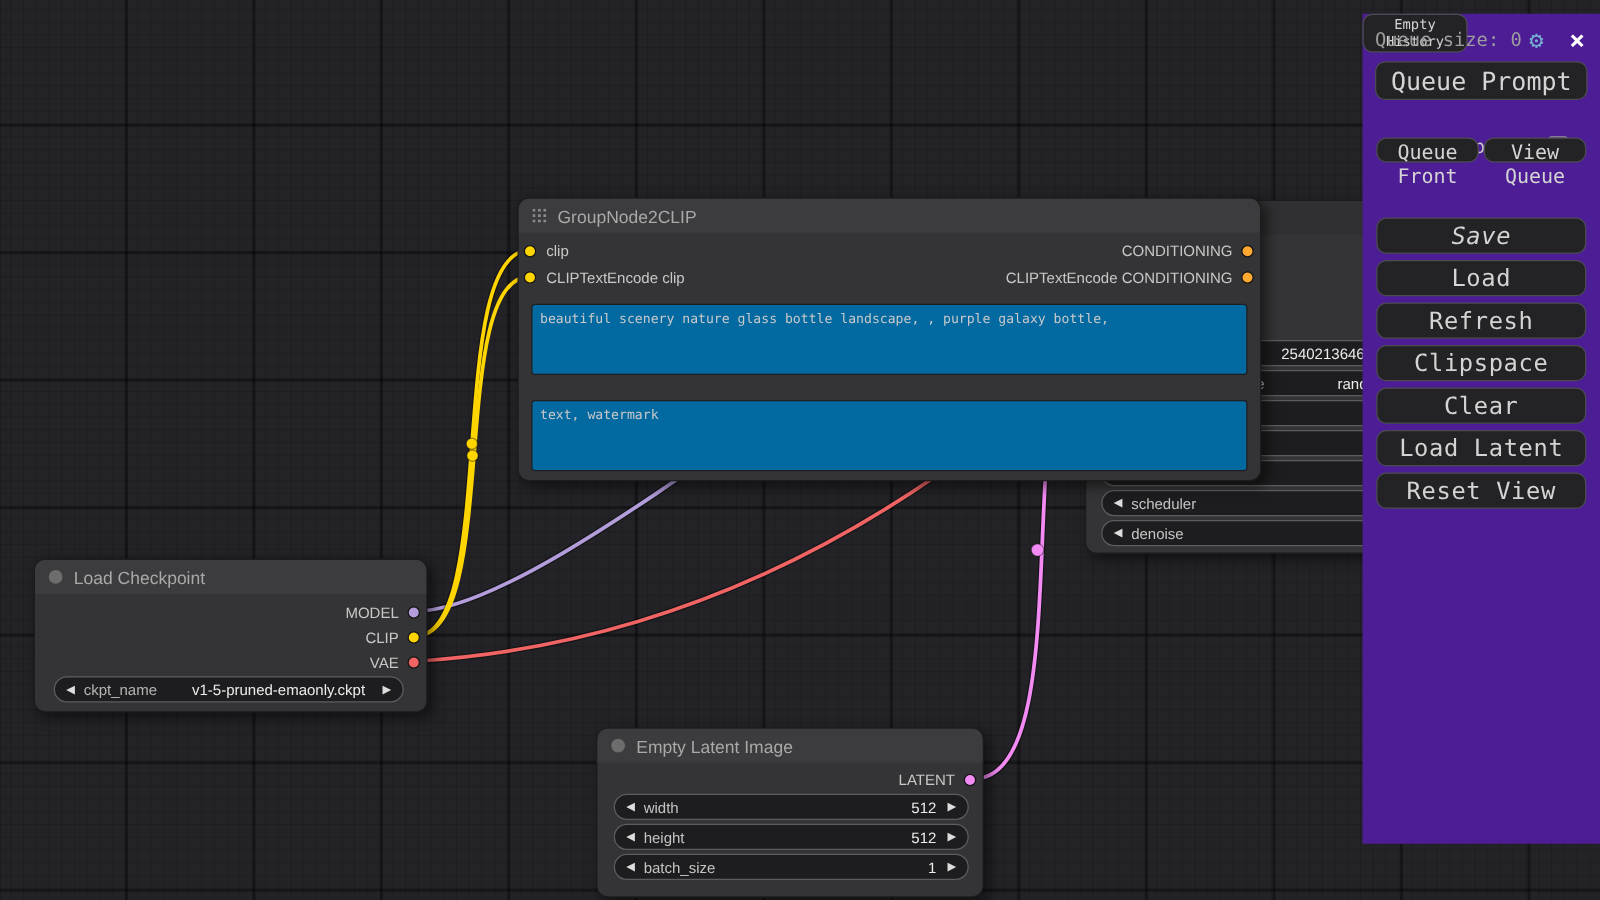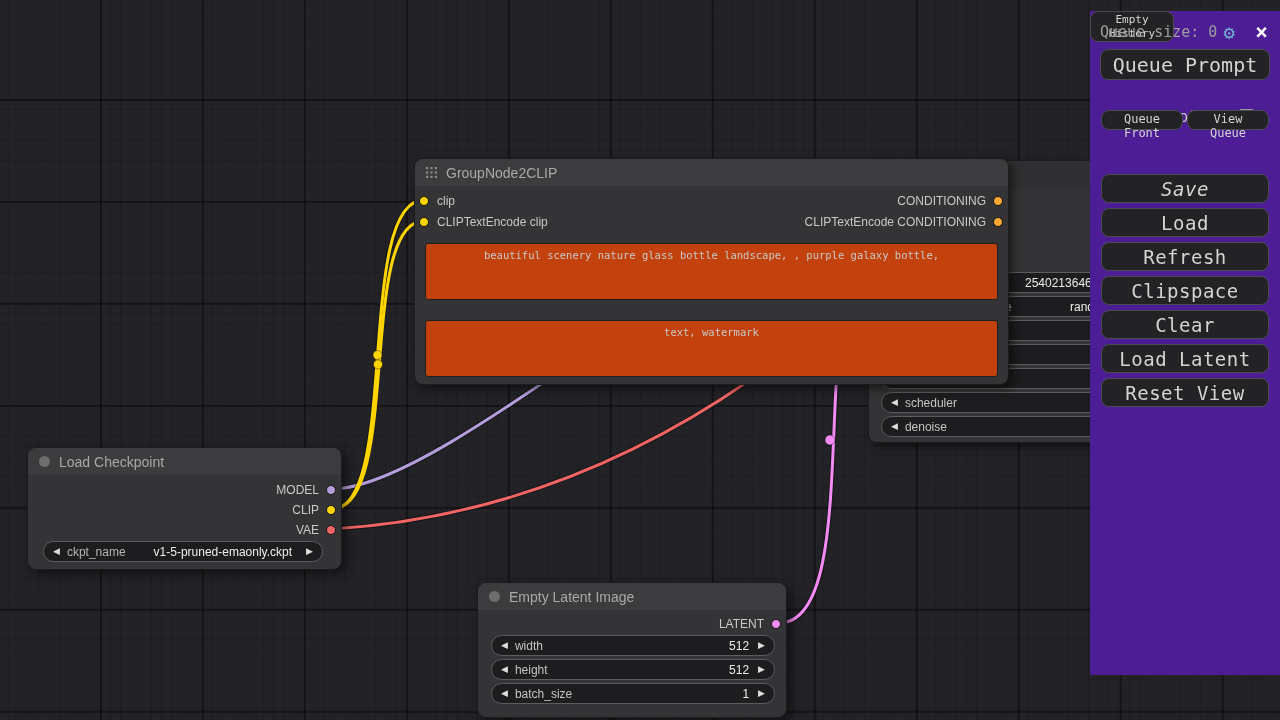--- a/index.html
+++ b/index.html
@@ -25,37 +25,37 @@
   .slot{position:absolute;height:14px;display:flex;align-items:flex-start;font-size:12px;color:#c8c8c8;}
   .port{position:absolute;width:10px;height:10px;border-radius:50%;
         border:1px solid #141414;box-sizing:border-box;z-index:2;}
   .widget{position:absolute;height:21px;background:#1d1d1f;border:1px solid #5d5d5f;
         border-radius:11px;display:flex;align-items:center;box-sizing:border-box;
         font-size:12px;color:#c4c4c4;padding:0 9px;overflow:hidden;white-space:nowrap;}
   .widget .arrow{font-size:9px;color:#ddd;line-height:1;}
   .widget .wlabel{margin-left:7px;}
   .widget .wvalue{margin-left:auto;margin-right:9px;color:#ececec;}
   .widget .spacer{flex:1;}
-  .ta{position:absolute;background:#c2410c;border:1px solid #1f1f21;border-radius:3px;
+  .ta{position:absolute;background:#0369a1;border:1px solid #1f1f21;border-radius:3px;
       color:#c9c9c9;font-family:"DejaVu Sans Mono",monospace;font-size:10.5px;
-      line-height:1.35;padding:4px 6px;resize:none;box-sizing:border-box;outline:none;text-align:center;}
+      line-height:1.35;padding:4px 6px;resize:none;box-sizing:border-box;outline:none;}
   
   .menu{position:absolute;top:11px;right:0;width:190px;height:664px;background:#4c1d95;
         z-index:10;font-family:"DejaVu Sans Mono",monospace;color:#cfcfcf;}
   .menu button{font-family:"DejaVu Sans Mono",monospace;background:#232326;color:#d4d4d4;
         border:1px solid #4c4c50;border-radius:8px;cursor:pointer;}
   .queue-row{position:absolute;top:10px;left:10px;right:8px;height:22px;display:flex;
         align-items:center;font-size:15px;color:#9e9e9e;}
   .gear{margin-left:6px;font-size:19px;line-height:1;}
   .close-x{margin-left:auto;margin-right:4px;color:#fff;font-size:21px;font-weight:bold;line-height:1;}
   .btn-queue-prompt{position:absolute;left:10px;top:38px;width:170px;height:31px;font-size:20px;}
   .extra-row{position:absolute;left:0;top:76px;width:100%;height:17px;display:flex;
         justify-content:center;align-items:center;gap:6px;font-size:15px;color:#c9c9c9;margin-top:21px;}
   .checkbox{width:13px;height:13px;border:1px solid #9a9a9a;border-radius:2px;background:transparent;}
-  .btn-small{position:absolute;height:20px;font-size:12px;}
+  .btn-small{position:absolute;height:20px;font-size:16px;}
   .btn-qf{left:11px;top:99px;width:82px;}
   .btn-vq{left:97px;top:99px;width:82px;}
   .btn-vh{left:55px;top:119px;width:84px;height:31px;font-size:11px;line-height:1.25;}
   .btn-action{position:absolute;left:11px;width:168px;height:29px;font-size:19px;letter-spacing:.5px;}
 </style>
 </head>
 <body>
 
 <div class="stage">
   <div class="canvas">

